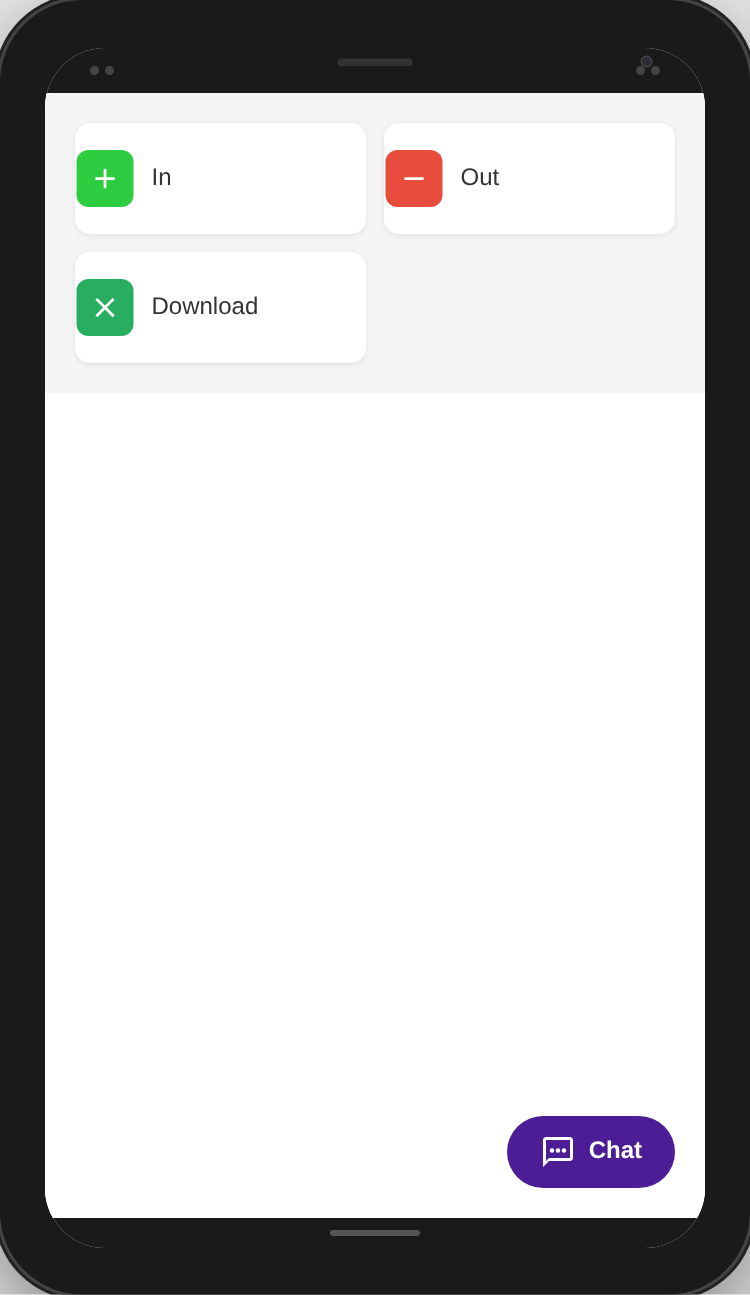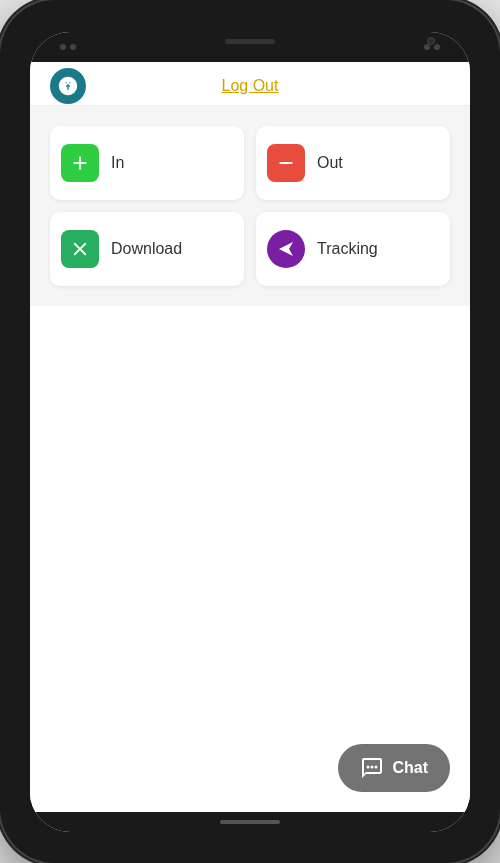--- a/index.html
+++ b/index.html
@@ -170,21 +170,21 @@
       display: grid;
       grid-template-columns: 1fr 1fr;
       gap: 12px;
       padding: 20px;
       background: #f5f5f5;
     }
 
     .menu-item {
       background: #ffffff;
       border-radius: 10px;
-      padding: 18px 11px;
+      padding: 18px 1px;
       display: flex;
       align-items: center;
       gap: 12px;
       cursor: pointer;
       box-shadow: 0 1px 4px rgba(0,0,0,0.08);
     }
 
     .menu-item-label {
       font-size: 16px;
       color: #333;
@@ -217,21 +217,21 @@
 
     
     .chat-button-container {
       background: #ffffff;
       padding: 15px 20px 20px;
       display: flex;
       justify-content: flex-end;
     }
 
     .chat-button {
-      background: #737373;
+      background: #4c1d95;
       color: white;
       border: none;
       border-radius: 25px;
       padding: 12px 22px;
       display: flex;
       align-items: center;
       gap: 8px;
       cursor: pointer;
       font-size: 16px;
       font-weight: 600;
@@ -276,31 +276,20 @@
       </div>
       <div class="camera"></div>
       <div class="top-bar-right">
         <div class="top-bar-dot"></div>
         <div class="top-bar-dot"></div>
       </div>
     </div>
 
     <div class="app-content">
 
-      <div class="app-header">
-        <div class="logo-icon">
-          <svg viewBox="0 0 24 24">
-            <path d="M12 2C6.48 2 2 6.48 2 12s4.48 10 10 10 10-4.48 10-10S17.52 2 12 2zm-1 14H9V8h2v8zm4 0h-2V8h2v8z"></path>
-            <path d="M12 3 L8 9 L12 7 L16 9 Z" fill="white"></path>
-            <rect x="8" y="9" width="8" height="9" rx="1" fill="white"></rect>
-            <path d="M10 12 L14 12 M12 10 L12 16" stroke="#1a7a8a" stroke-width="1.5"></path>
-          </svg>
-        </div>
-        <span class="logout-text">Log Out</span>
-      </div>
 
       <div class="menu-grid">
 
         <div class="menu-item">
           <div class="icon-box green">
             <svg width="22" height="22" viewBox="0 0 24 24" fill="white">
               <path d="M19 13H13v6h-2v-6H5v-2h6V5h2v6h6v2z"></path>
             </svg>
           </div>
           <span class="menu-item-label">In</span>
@@ -321,29 +310,20 @@
 
         <div class="menu-item">
           <div class="icon-box green2">
             <svg width="22" height="22" viewBox="0 0 24 24" fill="white">
               <path d="M19 6.41L17.59 5 12 10.59 6.41 5 5 6.41 10.59 12 5 17.59 6.41 19 12 13.41 17.59 19 19 17.59 13.41 12z"></path>
             </svg>
           </div>
           <span class="menu-item-label">Download</span>
         </div>
 
-        <div class="menu-item">
-          <div style="width:38px;height:38px;display:flex;align-items:center;justify-content:center;flex-shrink:0;">
-            <svg width="38" height="38" viewBox="0 0 38 38">
-              <circle cx="19" cy="19" r="19" fill="#7b1fa2"></circle>
-              <path d="M12 19 L26 12 L22 19 L26 26 Z" fill="white"></path>
-            </svg>
-          </div>
-          <span class="menu-item-label">Tracking</span>
-        </div>
 
       </div>
 
       <div class="app-spacer"></div>
 
       <div class="chat-button-container">
         <button class="chat-button">
           <svg class="chat-bubble-icon" viewBox="0 0 24 24" fill="white">
             <path d="M20 2H4c-1.1 0-2 .9-2 2v18l4-4h14c1.1 0 2-.9 2-2V4c0-1.1-.9-2-2-2zm0 14H6l-2 2V4h16v12z"></path>
             <circle cx="8" cy="11" r="1.5" fill="white"></circle>

